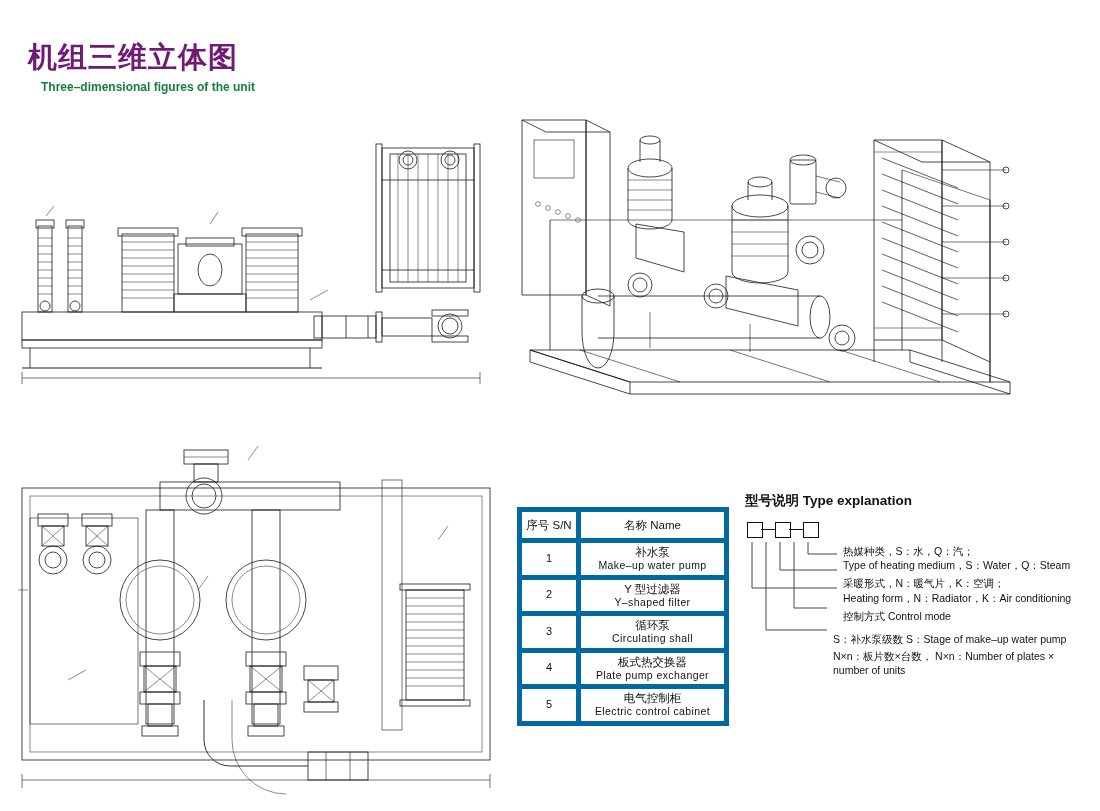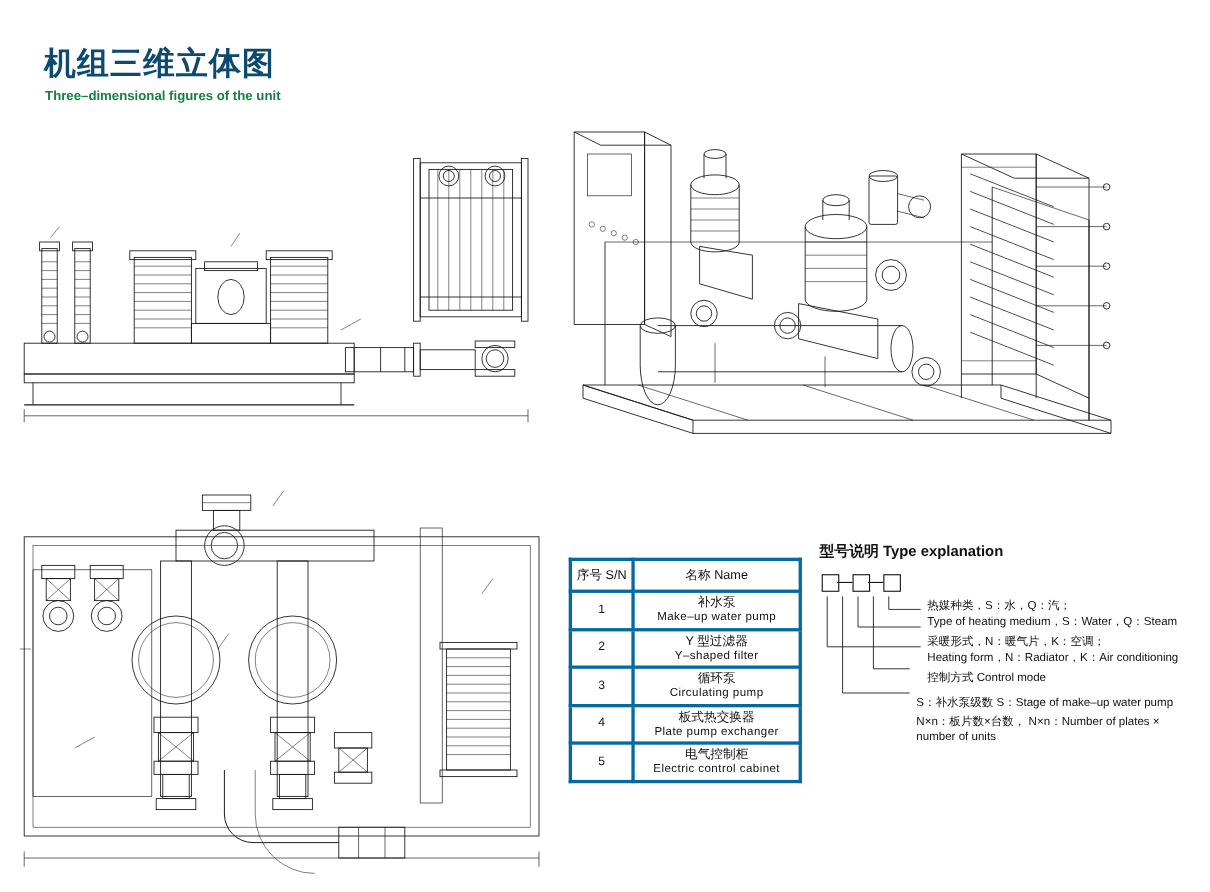--- a/index.html
+++ b/index.html
@@ -17,25 +17,25 @@
   .page {
     position: absolute;
     left: 0; top: 0;
     width: 1100px;
     height: 811px;
   }
 
   
   .title-cn {
     position: absolute;
-    left: 40px;
+    left: 28px;
     top: 38px;
     font-size: 29px;
     font-weight: bold;
-    color: #0c4a6e;
+    color: #701a75;
     letter-spacing: 1px;
     white-space: nowrap;
   }
   .title-en {
     position: absolute;
     left: 41px;
     top: 80px;
     font-size: 12px;
     font-weight: bold;
     color: #15803d;
@@ -54,21 +54,21 @@
   .parts-table {
     position: absolute;
     left: 517px;
     top: 507px;
     width: 212px;
     border-collapse: collapse;
     font-size: 11px;
     color: #111;
   }
   .parts-table td, .parts-table th {
-    border: 3px solid #0369a1;
+    border: 5px solid #0369a1;
     text-align: center;
     vertical-align: middle;
     padding: 2px 1px;
     line-height: 1.25;
     font-weight: normal;
   }
   .parts-table th { font-size: 11.5px; height: 22px; }
   .col-sn { width: 52px; }
   .cell-name .cn { display:block; font-size: 11.5px; }
   .cell-name .en { display:block; font-size: 10.5px; letter-spacing: 0.4px; }
@@ -471,21 +471,21 @@
         <td>2</td>
         <td class="cell-name">
           <span class="cn">Y 型过滤器</span>
           <span class="en">Y–shaped filter</span>
         </td>
       </tr>
       <tr class="row-h">
         <td>3</td>
         <td class="cell-name">
           <span class="cn">循环泵</span>
-          <span class="en">Circulating pump</span>
+          <span class="en">Circulating shall</span>
         </td>
       </tr>
       <tr class="row-h">
         <td>4</td>
         <td class="cell-name">
           <span class="cn">板式热交换器</span>
           <span class="en">Plate pump exchanger</span>
         </td>
       </tr>
       <tr class="row-h">

